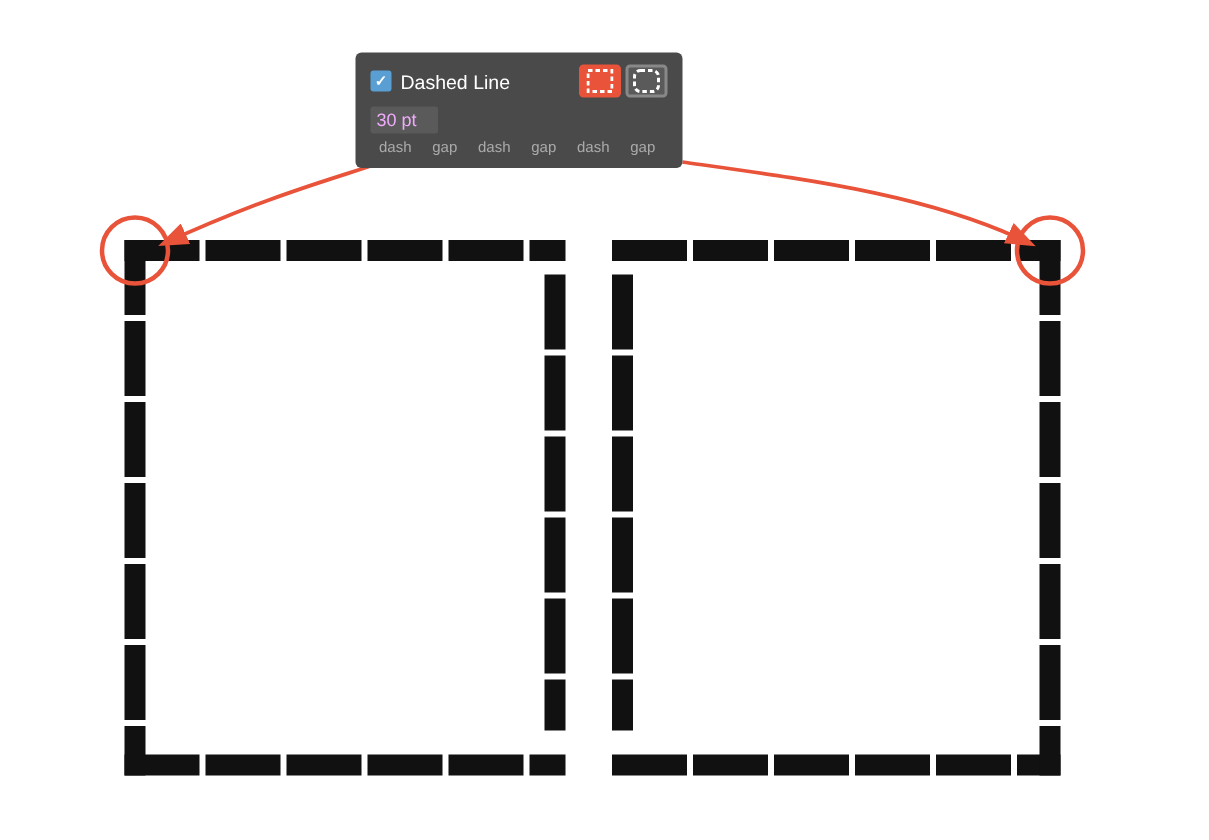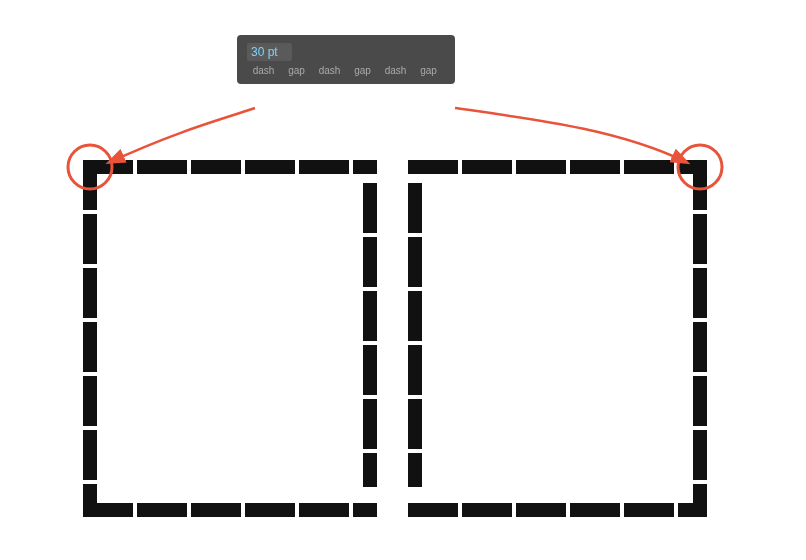--- a/index.html
+++ b/index.html
@@ -91,21 +91,21 @@
 
     .panel-value-row {
       display: flex;
       align-items: center;
       margin-bottom: 4px;
     }
 
     .value-input {
       background: #5a5a5a;
       border: none;
-      color: #7dd3fc;
+      color: #f0abfc;
       font-size: 12px;
       padding: 2px 4px;
       width: 45px;
       border-radius: 2px;
     }
 
     .panel-labels {
       display: flex;
       gap: 0px;
       align-items: flex-end;
@@ -123,20 +123,38 @@
       position: absolute;
       top: 0; left: 0;
       width: 806px;
       height: 560px;
     }
   </style>
 </head>
 <body>
 
 <div class="panel">
+  <div class="panel-header">
+    <div class="panel-title-row">
+      <div class="checkbox-icon"></div>
+      <span class="panel-title">Dashed Line</span>
+    </div>
+    <div class="corner-buttons">
+      <div class="corner-btn active">
+        <svg viewBox="0 0 18 16" fill="none" xmlns="http://www.w3.org/2000/svg">
+          <rect x="1" y="1" width="16" height="14" rx="0" ry="0" stroke="white" stroke-width="2" stroke-dasharray="3 2" fill="none"></rect>
+        </svg>
+      </div>
+      <div class="corner-btn inactive">
+        <svg viewBox="0 0 18 16" fill="none" xmlns="http://www.w3.org/2000/svg">
+          <rect x="1" y="1" width="16" height="14" rx="4" ry="4" stroke="white" stroke-width="2" stroke-dasharray="3 2" fill="none"></rect>
+        </svg>
+      </div>
+    </div>
+  </div>
   <div class="panel-value-row">
     <input class="value-input" type="text" value="30 pt" style="">
   </div>
   <div class="panel-labels">
     <span class="label-cell">dash</span>
     <span class="label-cell">gap</span>
     <span class="label-cell">dash</span>
     <span class="label-cell">gap</span>
     <span class="label-cell">dash</span>
     <span class="label-cell">gap</span>

